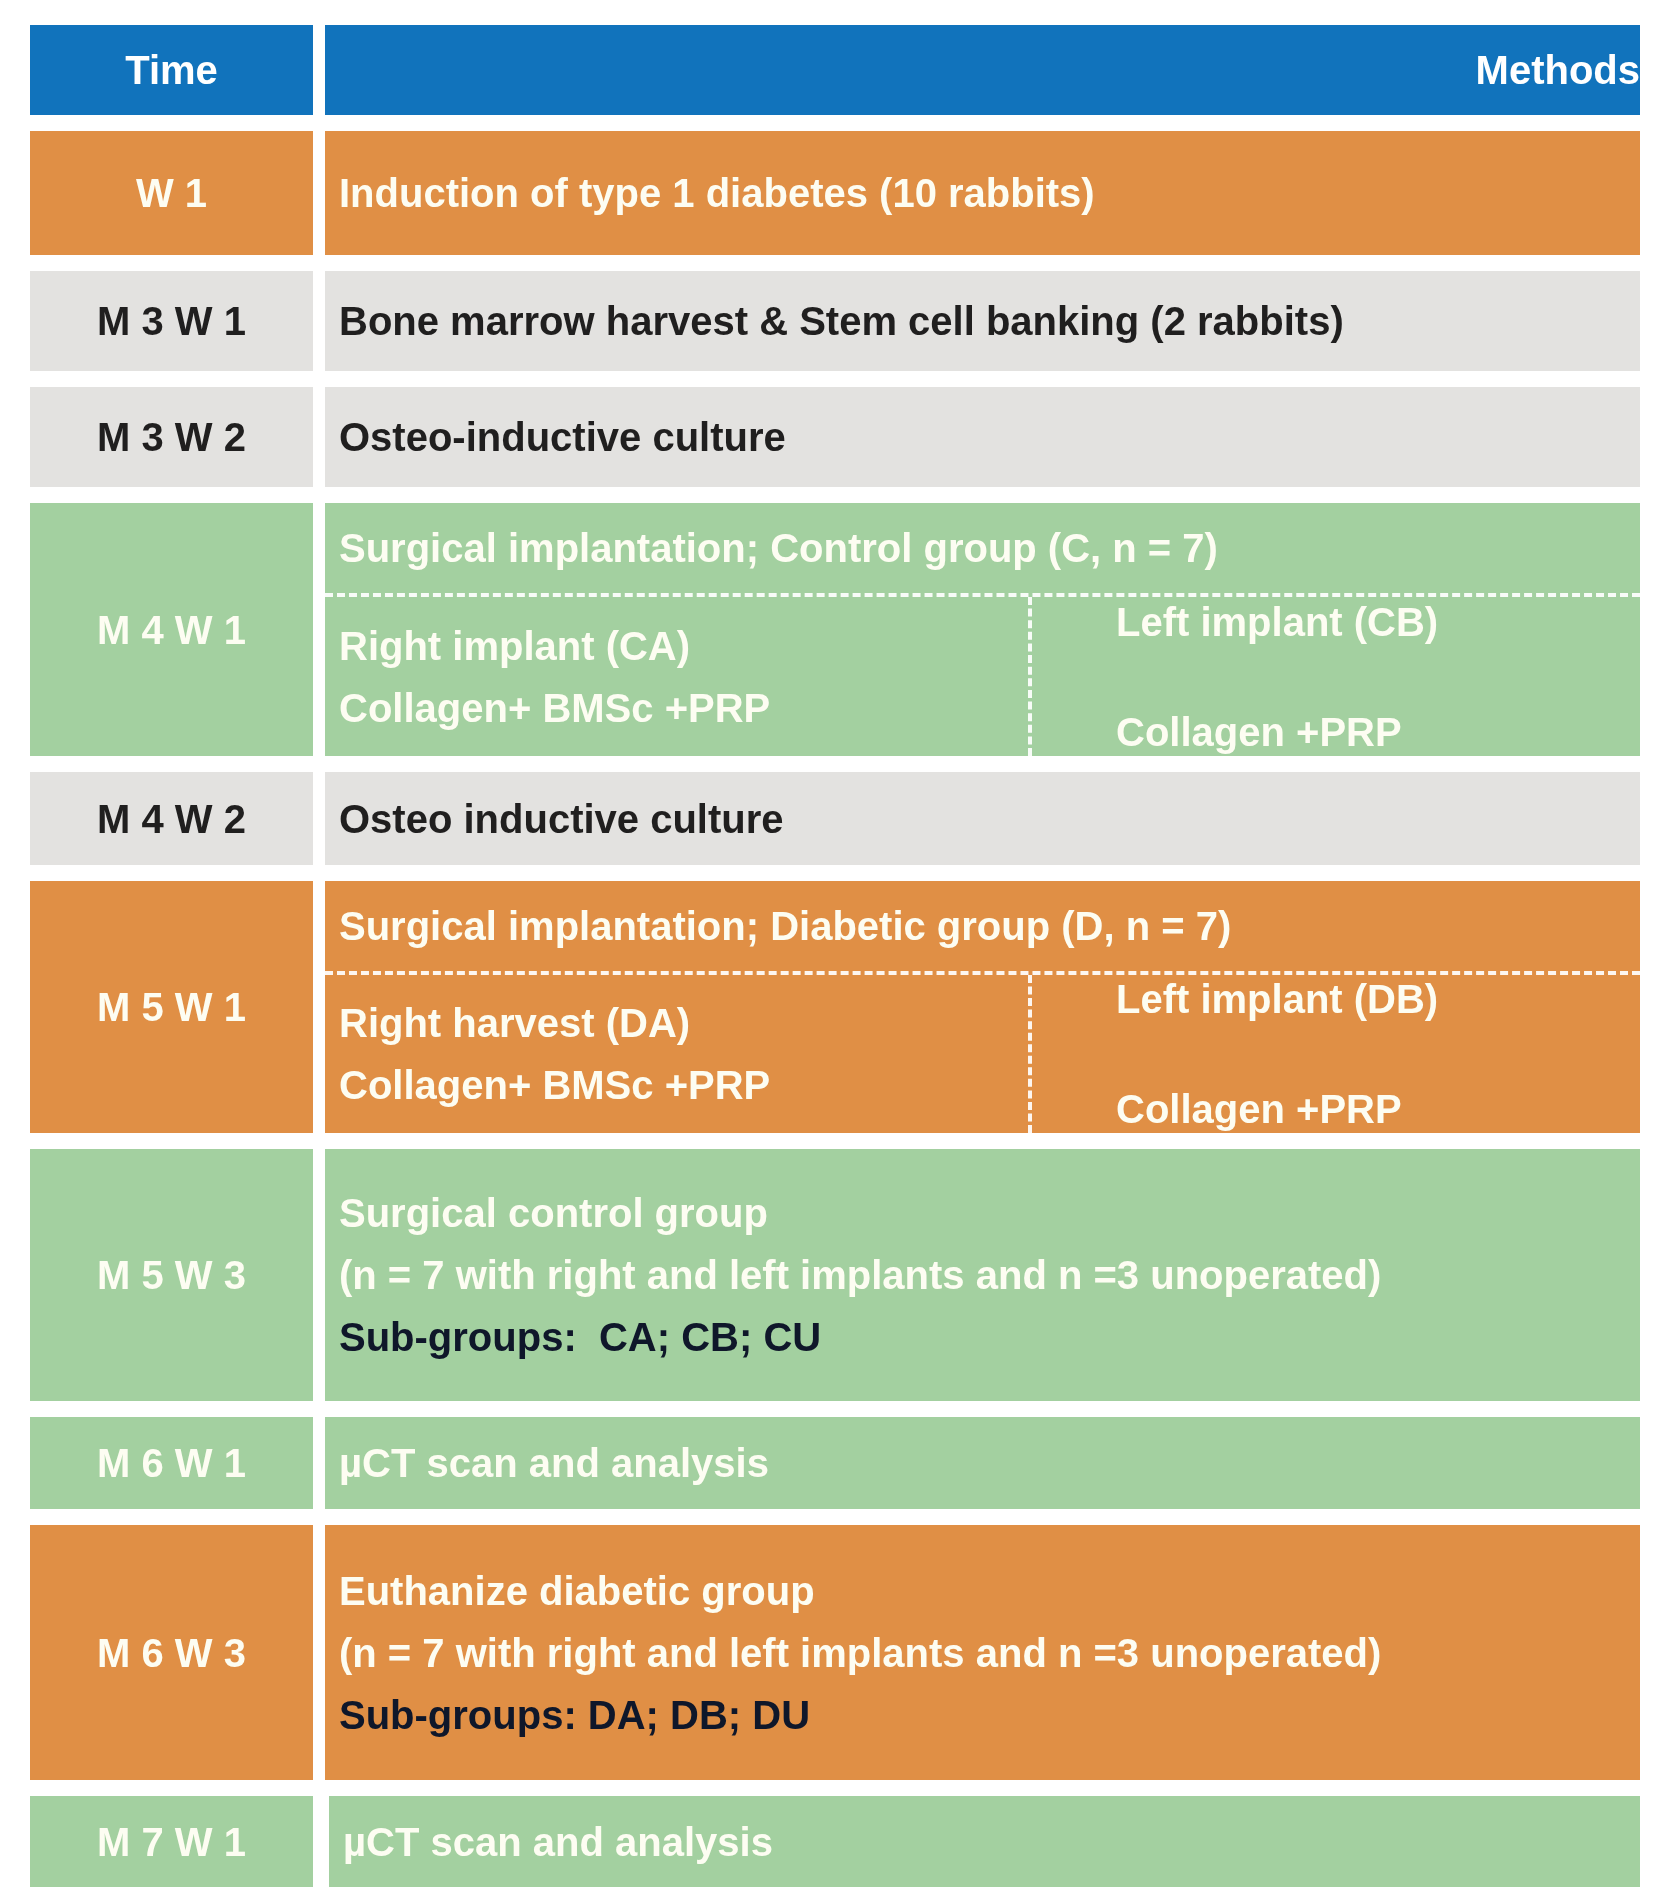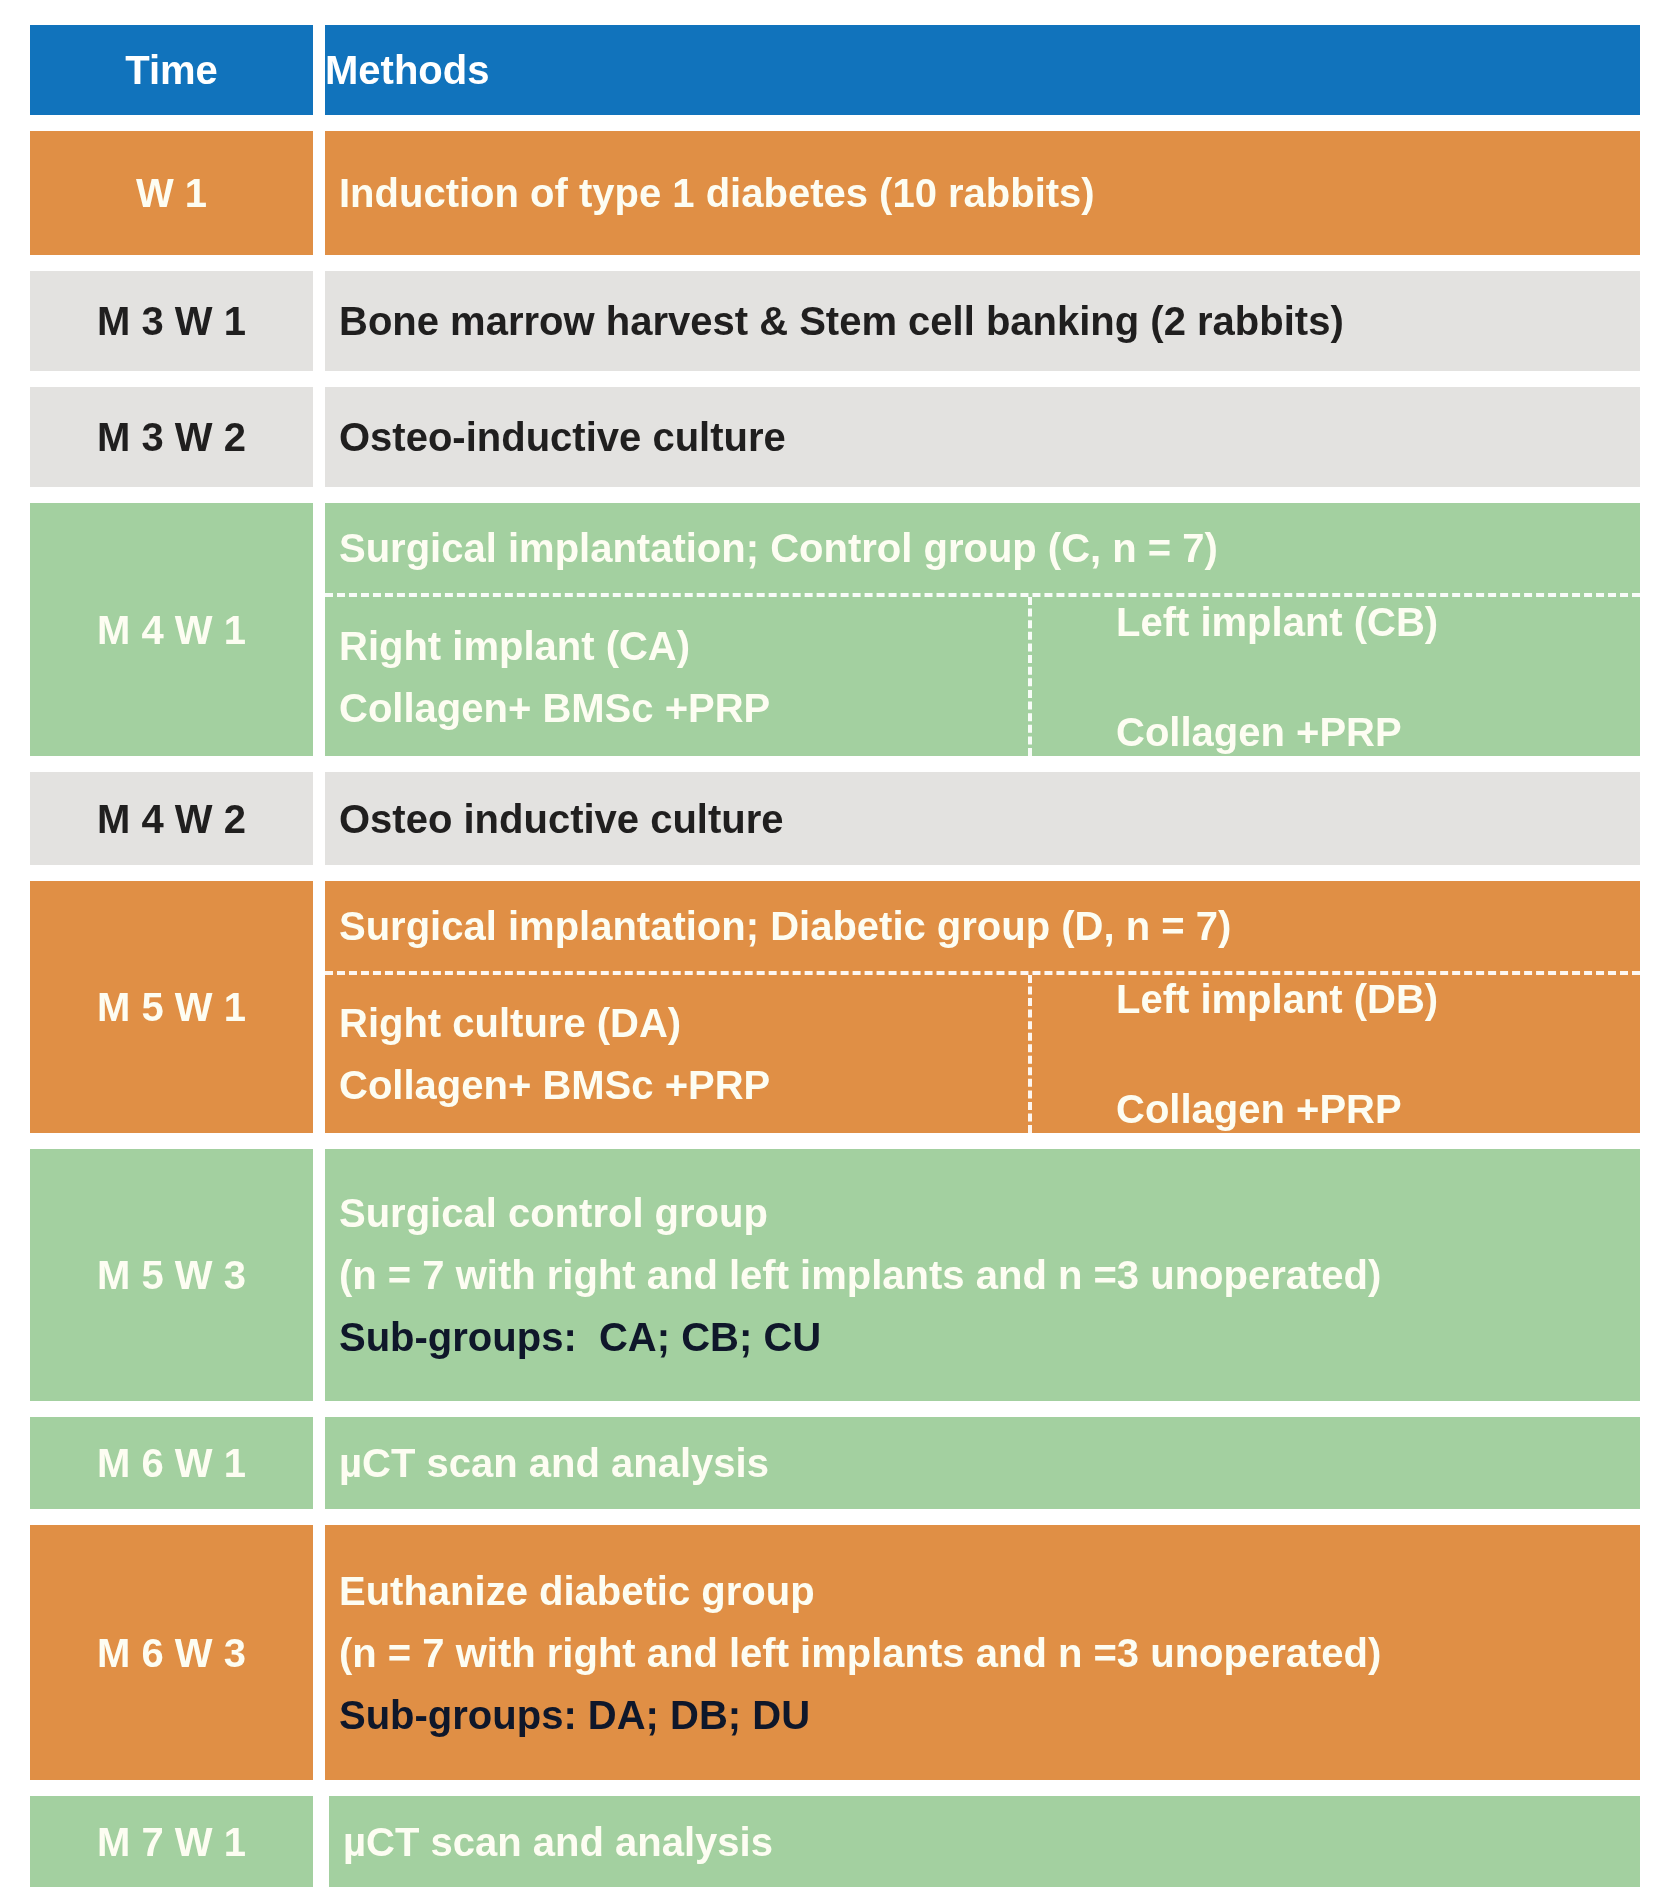--- a/index.html
+++ b/index.html
@@ -10,21 +10,21 @@
   .cell{box-sizing:border-box;}
   .time{flex:0 0 283px;display:flex;align-items:center;justify-content:center;overflow:hidden;}
   .methods{flex:1;min-width:0;display:flex;flex-direction:column;justify-content:center;
            padding-left:14px;overflow:hidden;}
   .bg-blue{background:#1173bc;color:#ffffff;}
   .bg-orange{background:#e08f45;color:#fdfdf2;}
   .bg-gray{background:#e3e2e0;color:#201f1f;}
   .bg-green{background:#a3d0a0;color:#fdfdf2;}
   .line{white-space:pre;font-size:40px;line-height:62px;display:block;}
   .red{color:#0f172a;}
-  .hdr .methods{padding-left:0;align-items:flex-start;}
+  .hdr .methods{padding-left:0;align-items:flex-end;}
   .h90{height:90px}.h102{height:124px}.h100{height:100px}.h253{height:253px}
   .h103{height:93px}.h252{height:252px}.h92{height:92px}.h255{height:255px}
   .h91{height:91px;margin-bottom:0;gap:16px;}
   
   .methods.split{padding-left:0;justify-content:stretch;}
   .split-top{flex:0 0 94px;display:flex;align-items:center;padding-left:14px;
              border-bottom:4px dashed rgba(255,255,255,0.92);box-sizing:border-box;}
   .split-bottom{flex:1;display:flex;min-height:0;}
   .sub{display:flex;flex-direction:column;justify-content:center;box-sizing:border-box;overflow:hidden;}
   .sub-left{flex:0 0 703px;padding-left:14px;}
@@ -105,21 +105,21 @@
     <div class="row h252">
       <div class="cell time bg-orange">
         <span class="line">M 5 W 1</span>
       </div>
       <div class="cell methods split bg-orange">
         <div class="split-top">
           <span class="line">Surgical implantation; Diabetic group (D, n = 7)</span>
         </div>
         <div class="split-bottom">
           <div class="sub sub-left">
-            <span class="line">Right culture (DA)</span>
+            <span class="line">Right harvest (DA)</span>
             <span class="line">Collagen+ BMSc +PRP</span>
           </div>
           <div class="sub sub-right">
             <span class="line">Left implant (DB)</span>
             <span class="line">Collagen +PRP</span>
           </div>
         </div>
       </div>
     </div>
 

